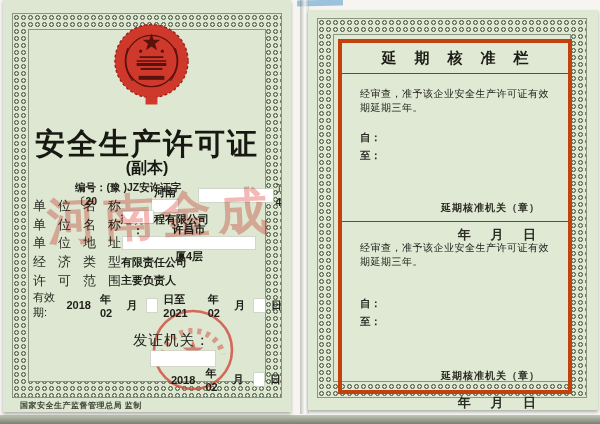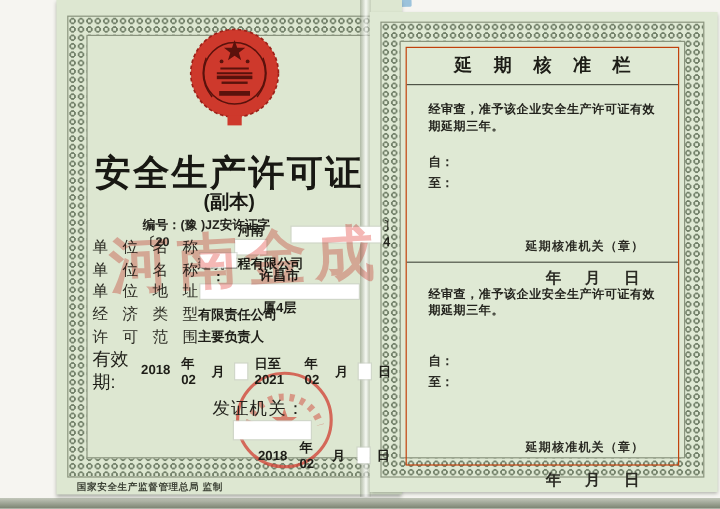--- a/index.html
+++ b/index.html
@@ -10,21 +10,21 @@
     color:#2b2b24;
   }
   .scene{position:absolute;inset:0;}
   
   .photo-bottom{position:absolute;left:0;right:0;bottom:0;height:9px;
     background:linear-gradient(#c2c7ba,#79816f);}
   .blue-tab{position:absolute;left:297px;top:0;width:46px;height:6px;
     background:#9cc3dc;border-radius:1px;transform:rotate(-1deg);}
   
   .page{position:absolute;background:#dde7d1;box-shadow:0 2px 3px rgba(40,50,35,.35);}
-  .page-left{left:3px;top:0;width:288px;height:412px;margin-left:44px;}
+  .page-left{left:3px;top:0;width:288px;height:412px;}
   .page-right{left:308px;top:10px;width:290px;height:400px;background:#dfe9d4;}
   .fold{position:absolute;left:300px;top:0;width:9px;height:414px;
     background:linear-gradient(90deg,rgba(90,100,80,.35),rgba(255,255,255,.7) 55%,rgba(120,130,110,.25));}
   
   .chain{position:absolute;border:1px solid #8a947e;
     background-image:radial-gradient(circle at 3.5px 3.5px,rgba(0,0,0,0) 1.2px,#73816a 1.3px,#73816a 2.5px,rgba(0,0,0,0) 2.6px);
     background-size:7px 7px;}
   .chain-inner{position:absolute;inset:15px;border:1px solid #8a947e;background:inherit;}
   .page-left .chain{left:9px;top:13px;right:9px;bottom:14px;background-color:#dde7d1;}
   .page-left .chain-inner{background:#dde7d1;}
@@ -44,45 +44,45 @@
   .fields{position:absolute;left:30px;top:197px;right:18px;z-index:3;}
   .frow{height:18.6px;display:flex;align-items:center;}
   .flabel{display:inline-block;width:88px;font-size:13px;color:#2c2c24;
     text-align:justify;text-align-last:justify;}
   .fval{font-size:11px;font-weight:bold;color:#1e1e18;display:flex;align-items:center;flex-direction:column;}
   .f0 .redact{width:26px;height:12px;margin:0 3px;}
   .f1 .redact{width:30px;height:12px;margin:0 2px;}
   .f2 .redact{width:132px;height:12px;margin:0 2px;}
   .validity{position:absolute;left:30px;top:290px;z-index:3;display:flex;align-items:center;
     font-size:11px;font-weight:bold;color:#1e1e18;}
-  .validity .vlabel{font-size:15px;font-weight:normal;margin-right:6px;}
+  .validity .vlabel{font-size:11px;font-weight:normal;margin-right:6px;}
   .validity span{margin-right:9px;}
   .validity .redact{width:14px;height:13px;margin-right:6px;}
   .issuer{position:absolute;left:130px;top:331px;font-size:14.5px;letter-spacing:1px;
     color:#23231d;z-index:4;}
   .seal{position:absolute;left:148px;top:308px;width:84px;height:84px;z-index:2;}
   .issuer-redact{position:absolute;left:148px;top:351px;width:64px;height:15px;z-index:5;}
   .issue-date{position:absolute;left:168px;top:366px;z-index:4;display:flex;align-items:center;
     font-size:11px;font-weight:bold;color:#1e1e18;}
   .issue-date span{margin-right:10px;}
   .issue-date .redact{width:14px;height:13px;margin-right:6px;}
   .producer{position:absolute;left:17px;top:400px;font-size:8px;letter-spacing:.5px;
     color:#3f4438;z-index:3;font-weight:bold;}
   .watermark{position:absolute;left:44px;top:183px;z-index:6;pointer-events:none;
     font-size:50px;font-weight:bold;letter-spacing:7px;white-space:nowrap;
     color:rgba(228,86,78,.42);mix-blend-mode:multiply;transform:rotate(-3deg);}
   
   .approval-box{position:absolute;left:30px;top:29px;width:226px;height:347px;
-    border:1px solid #c2410c;z-index:3;background:transparent;}
+    border:4px solid #c2410c;z-index:3;background:transparent;}
   .approval-title{height:30px;line-height:30px;border-bottom:1px solid #4f5447;
     text-align:center;font-size:15px;font-weight:bold;letter-spacing:18px;text-indent:18px;
     color:#1d1d17;}
   .asec{position:relative;height:147px;padding:0 14px 0 18px;box-sizing:border-box;}
   .asec.second{height:168px;border-top:1px solid #4f5447;}
-  .abody{font-size:10px;font-weight:bold;letter-spacing:.5px;color:#23231d;padding-top:13px;}
+  .abody{font-size:10px;font-weight:normal;letter-spacing:.5px;color:#23231d;padding-top:13px;}
   .asec.second .abody{padding-top:19px;}
   .afrom{font-size:10.5px;font-weight:bold;margin-top:16px;}
   .asec.second .afrom{margin-top:28px;}
   .ato{font-size:10.5px;font-weight:bold;margin-top:4px;}
   .aauth{font-size:10px;font-weight:bold;text-align:right;padding-right:14px;margin-top:38px;
     letter-spacing:1px;}
   .asec.second .aauth{margin-top:40px;}
   .adate{font-size:13px;font-weight:bold;text-align:right;padding-right:18px;margin-top:11px;
     word-spacing:16px;}
 </style>

